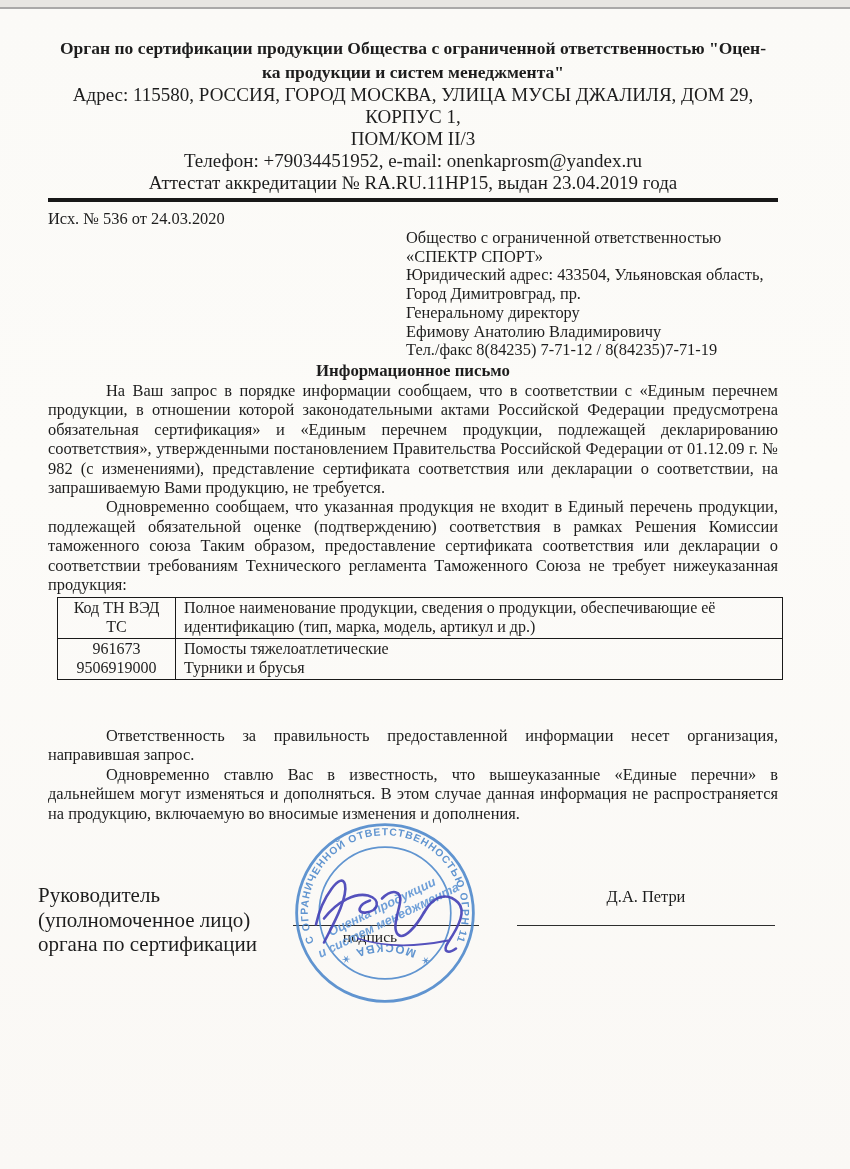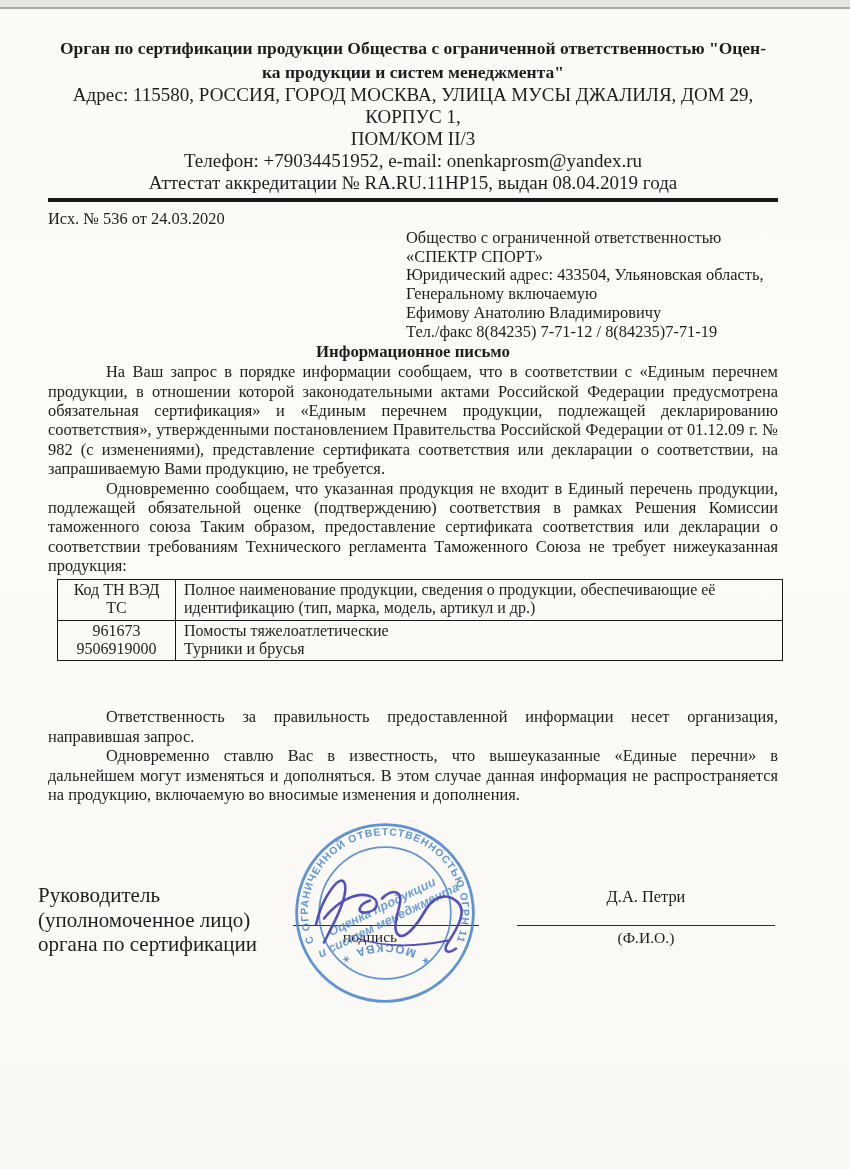--- a/index.html
+++ b/index.html
@@ -61,31 +61,32 @@
   <div class="scan-top"></div>
 
   <div class="content">
 
     <div>
       <div class="org-title-line">Орган по сертификации продукции Общества с ограниченной ответственностью "Оцен-</div>
       <div class="org-title-line">ка продукции и систем менеджмента"</div>
       <div class="header-line">Адрес: 115580, РОССИЯ, ГОРОД МОСКВА, УЛИЦА МУСЫ ДЖАЛИЛЯ, ДОМ 29, КОРПУС 1,</div>
       <div class="header-line">ПОМ/КОМ II/3</div>
       <div class="header-line">Телефон: +79034451952, e-mail: onenkaprosm@yandex.ru</div>
-      <div class="header-line">Аттестат аккредитации № RA.RU.11НР15, выдан 08.04.2019 года</div>
+      <div class="header-line">Аттестат аккредитации № RA.RU.11НР15, выдан 23.04.2019 года</div>
       <div class="double-rule"></div>
     </div>
 
     <div class="ref-line">Исх. № 536 от 24.03.2020</div>
 
     <div class="addressee">
       <div>Общество с ограниченной ответственностью</div>
       <div>«СПЕКТР СПОРТ»</div>
       <div>Юридический адрес: 433504, Ульяновская область,</div>
-      <div>Генеральному включаемую</div>
+      <div>Город Димитровград, пр.</div>
+      <div>Генеральному директору</div>
       <div>Ефимову Анатолию Владимировичу</div>
       <div>Тел./факс 8(84235) 7-71-12 / 8(84235)7-71-19</div>
     </div>
 
     <div class="letter-title">Информационное письмо</div>
     <p class="para">На Ваш запрос в порядке информации сообщаем, что в соответствии с «Единым перечнем продукции, в отношении которой законодательными актами Российской Федерации предусмотрена обязательная сертификация» и «Единым перечнем продукции, подлежащей декларированию соответствия», утвержденными постановлением Правительства Российской Федерации от 01.12.09 г. № 982 (с изменениями), представление сертификата соответствия или декларации о соответствии, на запрашиваемую Вами продукцию, не требуется.</p>
     <p class="para">Одновременно сообщаем, что указанная продукция не входит в Единый перечень продукции, подлежащей обязательной оценке (подтверждению) соответствия в рамках Решения Комиссии таможенного союза Таким образом, предоставление сертификата соответствия или декларации о соответствии требованиям Технического регламента Таможенного Союза не требует нижеуказанная продукция:</p>
 
     <table class="codes">
       <tbody>
@@ -108,21 +109,20 @@
 
     <p class="para after-table">Ответственность за правильность предоставленной информации несет организация, направившая запрос.</p>
     <p class="para">Одновременно ставлю Вас в известность, что вышеуказанные «Единые перечни» в дальнейшем могут изменяться и дополняться. В этом случае данная информация не распространяется на продукцию, включаемую во вносимые изменения и дополнения.</p>
   </div>
 
   <div class="sig-left">Руководитель (уполномоченное лицо) органа по сертификации</div>
   <div class="sig-line sign"></div>
   <div class="sig-caption sign">подпись</div>
   <div class="sig-name">Д.А. Петри</div>
   <div class="sig-line fio"></div>
-  <div class="sig-caption fio">(Ф.И.О.)</div>
 
   <svg class="stamp-svg" viewBox="0 0 200 200">
     <defs>
       <path id="ringTop" d="M 24,130 A 82 82 0 1 1 176,130" fill="none"></path>
       <path id="ringBottom" d="M 159,158 A 82 82 0 0 0 41,158" fill="none"></path>
     </defs>
     <circle cx="100" cy="100" r="94" fill="none" stroke="#4b87cb" stroke-width="3"></circle>
     <circle cx="100" cy="100" r="70" fill="none" stroke="#4b87cb" stroke-width="1.8"></circle>
     <text font-size="11" font-weight="bold" fill="#4b87cb" letter-spacing="1.1">
       <textPath href="#ringTop" startOffset="50%" text-anchor="middle">ОБЩЕСТВО С ОГРАНИЧЕННОЙ ОТВЕТСТВЕННОСТЬЮ ОГРН 1167746866662</textPath>

